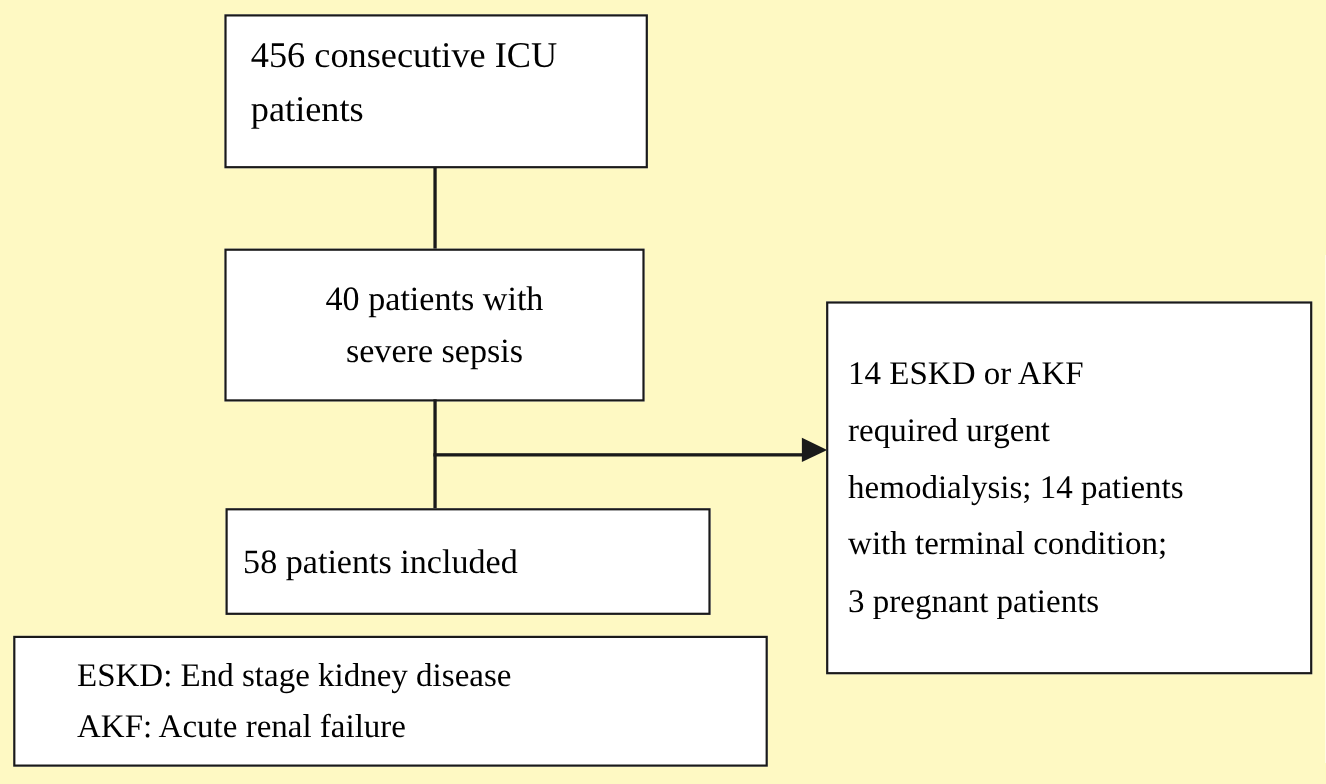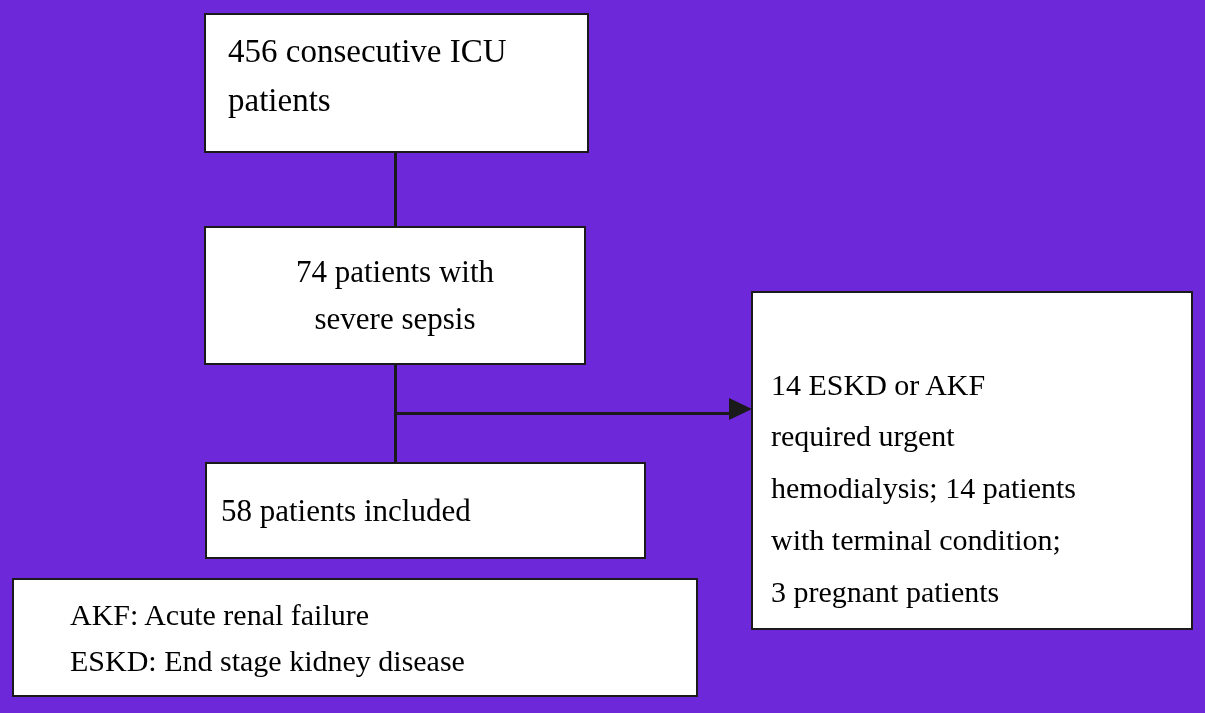--- a/index.html
+++ b/index.html
@@ -4,21 +4,21 @@
 <style>
   html, body {
     margin: 0;
     padding: 0;
     background: #ffffff;
   }
   #canvas {
     position: relative;
     width: 1205px;
     height: 713px;
-    background: #6d28d9;
+    background: #fef9c3;
     overflow: hidden;
     font-family: "Liberation Serif", "DejaVu Serif", serif;
     color: #000000;
   }
   .box {
     position: absolute;
     box-sizing: border-box;
     border: 2px solid #1a1a1a;
     background: #ffffff;
     display: flex;
@@ -69,25 +69,24 @@
     padding: 4px 14px;
   }
   #box-included .box-text {
     font-size: 31px;
     line-height: 1.4;
   }
 
   
   #box-excluded {
     left: 751px;
-    top: 291px;
+    top: 274px;
     width: 442px;
     height: 339px;
     padding: 10px 14px 10px 18px;
-    justify-content: flex-end;
   }
   #box-excluded .box-text {
     font-size: 30px;
     line-height: 1.73;
     text-align: left;
   }
 
   
   #box-legend {
     left: 12px;
@@ -146,21 +145,21 @@
 <div id="canvas">
 
   <div class="box" id="box-top">
     <div class="box-text">456 consecutive ICU
 patients</div>
   </div>
 
   <div class="connector-v" id="conn-top-to-sepsis"></div>
 
   <div class="box" id="box-sepsis">
-    <div class="box-text">74 patients with
+    <div class="box-text">40 patients with
 severe sepsis</div>
   </div>
 
   <div class="connector-v" id="conn-sepsis-to-included"></div>
 
   <div class="connector-h" id="conn-branch-right"></div>
   <div id="arrowhead-right"></div>
 
   <div class="box" id="box-included">
     <div class="box-text">58 patients included</div>
@@ -168,17 +167,17 @@
 
   <div class="box" id="box-excluded">
     <div class="box-text">14 ESKD or AKF
 required urgent
 hemodialysis; 14 patients
 with terminal condition;
 3 pregnant patients</div>
   </div>
 
   <div class="box" id="box-legend">
+    <div class="legend-line">ESKD: End stage kidney disease</div>
     <div class="legend-line">AKF: Acute renal failure</div>
-    <div class="legend-line">ESKD: End stage kidney disease</div>
   </div>
 
 </div>
 
 </body></html>

